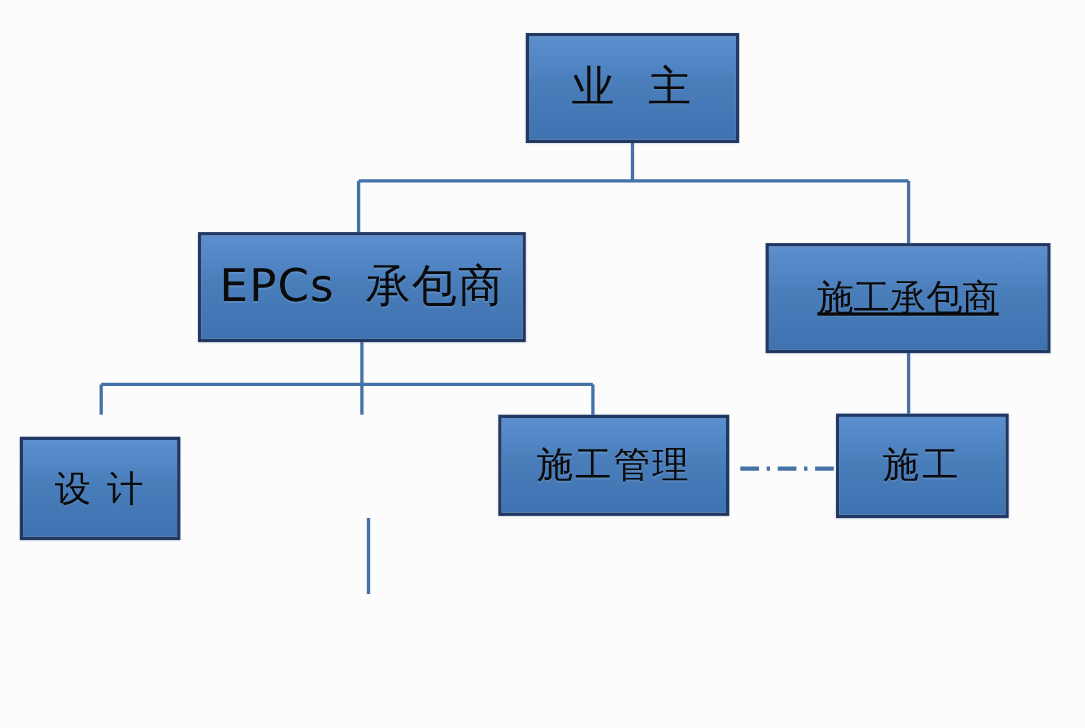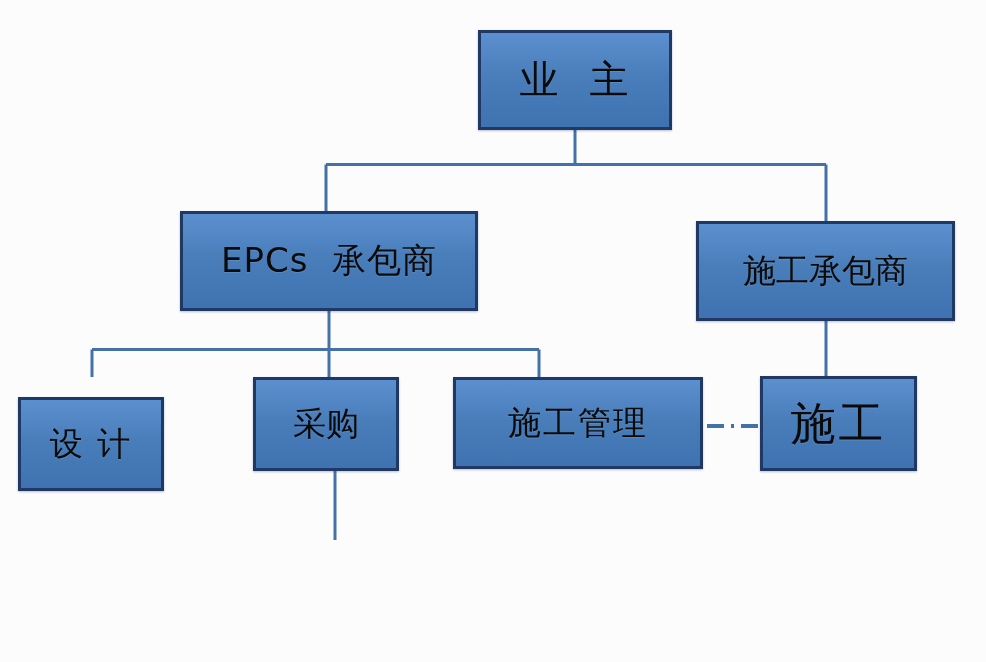--- a/index.html
+++ b/index.html
@@ -41,34 +41,34 @@
     box-shadow: 0 1px 2px rgba(20,40,70,0.28);
   }
   .node-label {
     display: block;
     font-weight: 500;
     text-shadow: 0 1px 0 rgba(255,255,255,0.10);
   }
   
   #node-owner        { left: 478px; top: 30px;  width: 194px; height: 100px; }
   #node-epcs         { left: 180px; top: 211px; width: 298px; height: 100px; }
-  #node-cc           { left: 696px; top: 221px; width: 259px; height: 100px; }
+  #node-cc           { left: 696px; top: 221px; width: 259px; height: 100px; text-decoration: underline; }
   #node-design       { left: 18px;  top: 377px; width: 146px; height: 94px; margin-top: 20px;  }
   #node-procure      { left: 253px; top: 377px; width: 146px; height: 94px;  }
-  #node-cm           { left: 453px; top: 377px; width: 250px; height: 92px;  }
+  #node-cm           { left: 453px; top: 377px; width: 210px; height: 92px;  }
   #node-construct    { left: 760px; top: 376px; width: 157px; height: 95px;  }
   #node-supplier     { left: 263px; top: 540px; width: 146px; height: 94px;  }
 
   #node-owner     .node-label { font-size: 39px; letter-spacing: 2px; }
-  #node-epcs      .node-label { font-size: 34px; letter-spacing: 1px; }
+  #node-epcs      .node-label { font-size: 41px; letter-spacing: 1px; }
   #node-cc        .node-label { font-size: 33px; }
   #node-design    .node-label { font-size: 33px; letter-spacing: 2px; }
   #node-procure   .node-label { font-size: 33px; }
   #node-cm        .node-label { font-size: 33px; letter-spacing: 2px; }
-  #node-construct .node-label { font-size: 45px; letter-spacing: 3px; }
+  #node-construct .node-label { font-size: 33px; letter-spacing: 3px; }
   #node-supplier  .node-label { font-size: 33px; }
 </style>
 </head>
 <body>
 
 <div id="chart">
 
   <svg id="connector-layer" viewBox="0 0 986 662" width="986" height="662" xmlns="http://www.w3.org/2000/svg">
     <g stroke="#4472a8" stroke-width="3" fill="none" stroke-linecap="butt">
 
@@ -100,23 +100,20 @@
   </div>
 
   <div class="node" id="node-cc">
     <span class="node-label">施工承包商</span>
   </div>
 
   <div class="node" id="node-design">
     <span class="node-label">设 计</span>
   </div>
 
-  <div class="node" id="node-procure">
-    <span class="node-label">采购</span>
-  </div>
 
   <div class="node" id="node-cm">
     <span class="node-label">施工管理</span>
   </div>
 
   <div class="node" id="node-construct">
     <span class="node-label">施工</span>
   </div>
 
 

